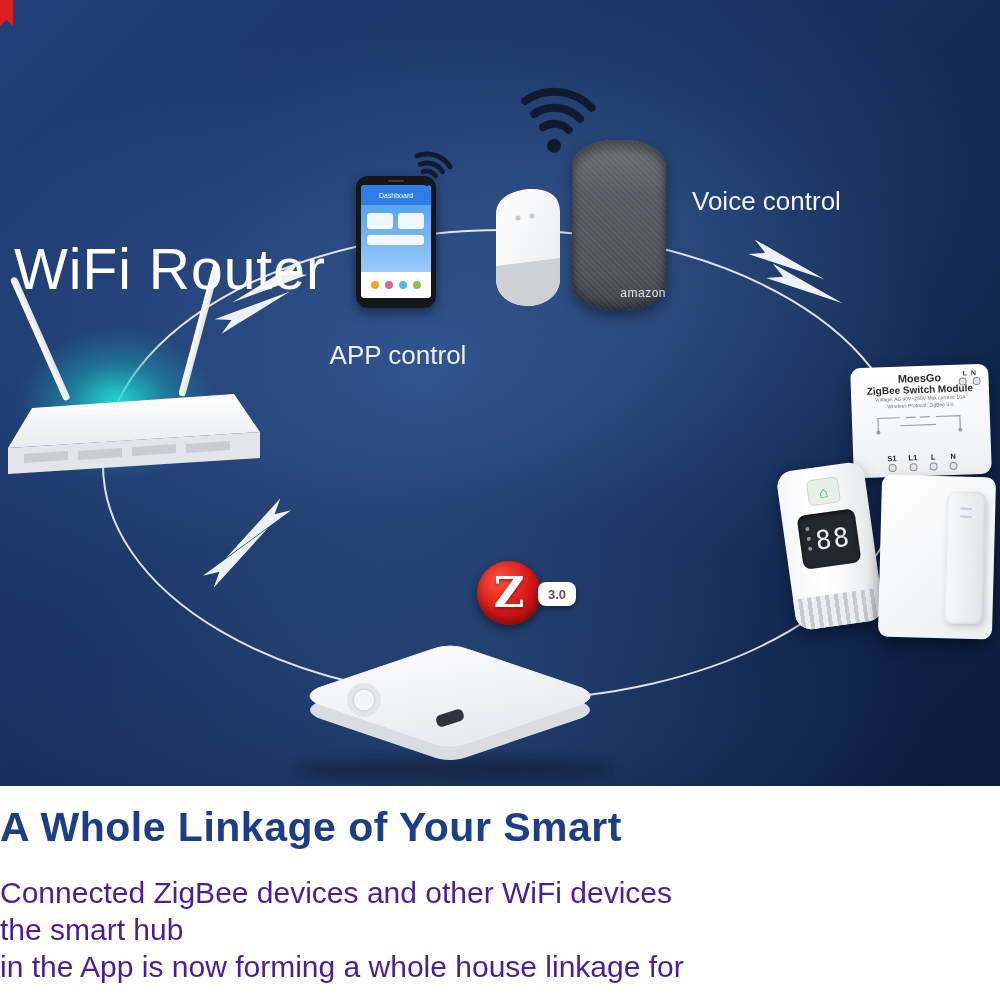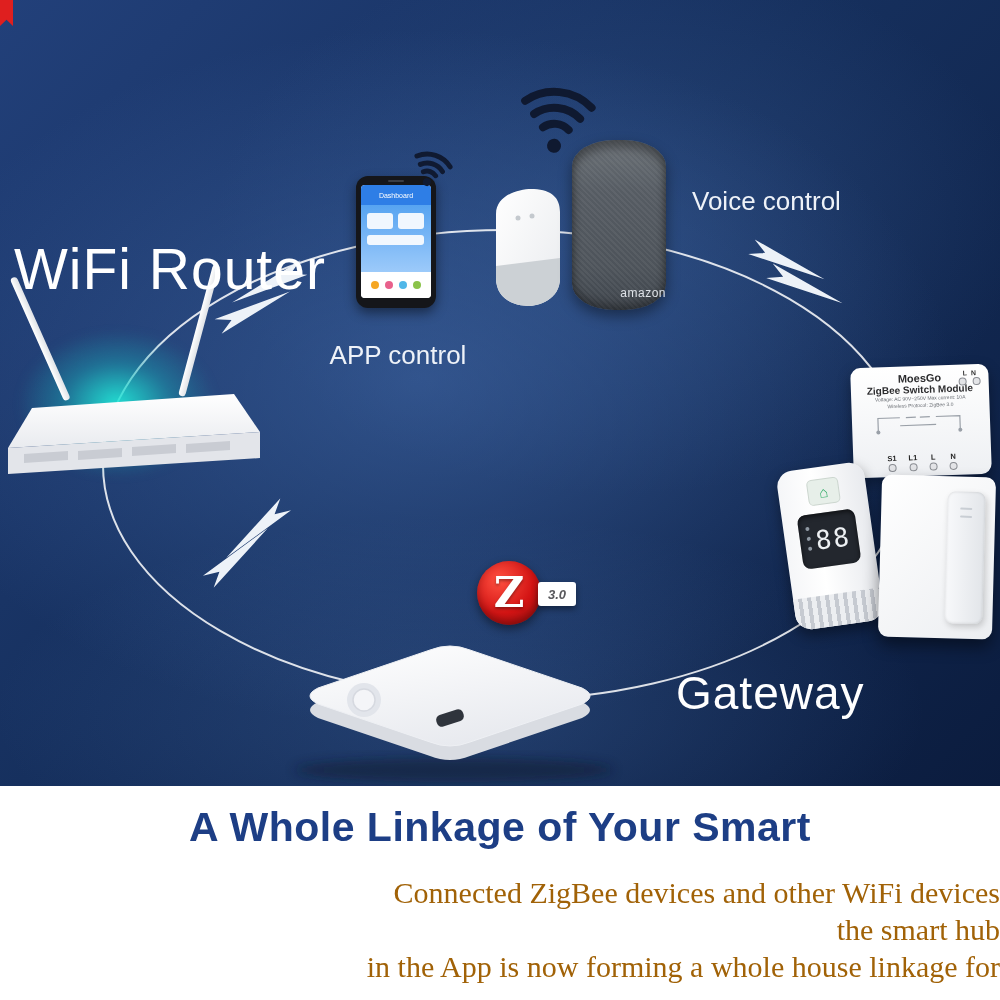--- a/index.html
+++ b/index.html
@@ -95,30 +95,30 @@
   .rocker i{display:block;width:12px;height:2px;border-radius:2px;background:#c9ced4;margin:6px auto 0;}
   .rocker i:first-child{margin-top:16px;}
 
   
   .zigbee-circle{left:477px;top:561px;width:64px;height:64px;border-radius:50%;
     background:radial-gradient(circle at 35% 30%, #ff5040, #d31414 55%, #9a0d0d);
     box-shadow:0 4px 10px rgba(0,0,0,.45), inset 0 -4px 8px rgba(0,0,0,.3);
     display:flex;align-items:center;justify-content:center;}
   .zigbee-z{color:#fff;font-family:"DejaVu Serif",serif;font-weight:bold;font-size:42px;line-height:1;
     text-shadow:0 2px 3px rgba(0,0,0,.35);}
-  .zigbee-badge{left:538px;top:582px;width:38px;height:24px;border-radius:3px;background:#fff;
+  .zigbee-badge{left:538px;top:582px;width:38px;height:24px;border-radius:8px;background:#fff;
     box-shadow:0 3px 6px rgba(0,0,0,.4);display:flex;align-items:center;justify-content:center;
-    font-size:13px;font-weight:bold;color:#58585c;font-style:italic;}
+    font-size:13px;font-weight:bold;color:#58585c;}
 
   
   .bottom{left:0;top:786px;width:1000px;height:214px;background:#fff;}
-  .footer-title{position:absolute;left:0;top:18px;width:100%;text-align:center;
+  .footer-title{position:absolute;left:0;top:18px;width:100%;text-align:left;
     font-size:41px;font-weight:bold;color:#1d3e85;letter-spacing:.5px;}
-  .footer-sub{position:absolute;left:0;top:88px;width:100%;text-align:right;
-    font-size:30px;color:#a16207;line-height:37px;font-family:Liberation Serif, serif;}
+  .footer-sub{position:absolute;left:0;top:88px;width:100%;text-align:left;
+    font-size:30px;color:#4c1d95;line-height:37px;}
 </style>
 </head>
 <body>
 
 <div class="scene">
 
   <div class="abs sky"></div>
   <div class="abs corner-ribbon"></div>
 
   <svg class="abs loop" width="1000" height="790">
@@ -294,21 +294,20 @@
           <stop offset="1" stop-color="#e8eaef"></stop>
       </linearGradient>
     </defs>
     <ellipse cx="192" cy="140" rx="160" ry="12" fill="#0a1528" opacity="0.45" filter="url(#blurF)"></ellipse>
     <path d="M208,34 L320,72 Q336,80 320,88 L208,126 Q188,134 168,126 L56,88 Q40,80 56,72 L168,34 Q188,26 208,34 Z" fill="#d9dce2"></path>
     <path d="M208,20 L320,58 Q336,66 320,74 L208,112 Q188,120 168,112 L56,74 Q40,66 56,58 L168,20 Q188,12 208,20 Z" fill="url(#gtop)" stroke="#eef0f4" stroke-width="1"></path>
     <circle cx="102" cy="70" r="17" fill="#e2e5eb"></circle>
     <circle cx="102" cy="70" r="11" fill="#f4f5f8" stroke="#d6d9e0" stroke-width="1.5"></circle>
     <rect x="174" y="82" width="28" height="12" rx="5" fill="#2f343c" transform="rotate(-18 188 88)"></rect>
   </svg>
-  <div class="abs big-label" style="left:676px;top:666px;font-size:46px;">Gateway</div>
 
   <div class="abs bottom">
     <div class="footer-title">A Whole Linkage of Your Smart</div>
     <div class="footer-sub">
       <div>Connected ZigBee devices and other WiFi devices</div>
       <div>the smart hub</div>
       <div>in the App is now forming a whole house linkage for</div>
     </div>
   </div>
 

